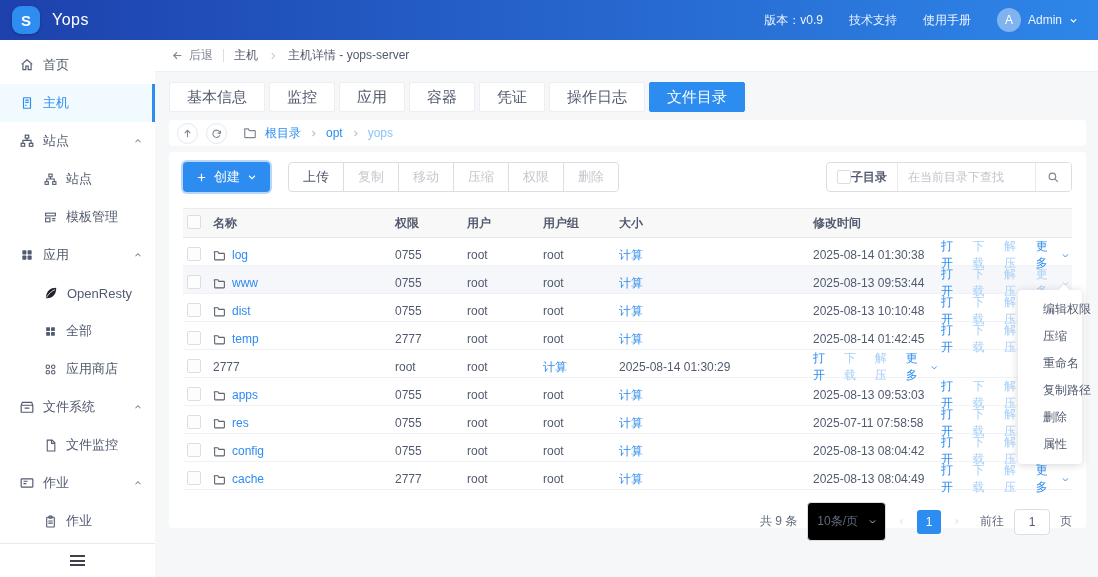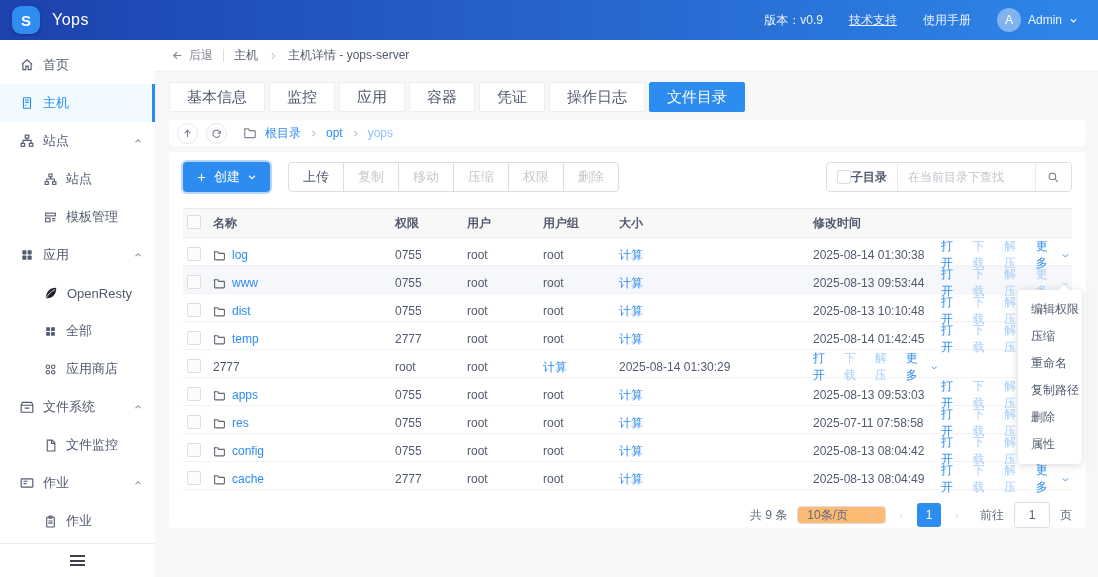--- a/index.html
+++ b/index.html
@@ -91,46 +91,46 @@
   .trow.hl { background:#f5f7fa; }
   .cell-name { display:flex; align-items:center; gap:6px; }
   .cell-name .fico { color:#5c6470; }
   .lnk { color:#2d8cf0; cursor:pointer; text-decoration:none; }
   .acts { display:flex; justify-content:flex-start; gap:8px; padding-right:2px; }
   .act { color:#2d8cf0; cursor:pointer; display:flex; align-items:center; gap:2px; }
   .act.dim { color:#a8d0f8; }
 
   
   .pager { display:flex; align-items:center; justify-content:flex-end; gap:10px; margin-top:12px; font-size:12px; color:#606a7b; }
-  .psize { height:18px; border:1px solid #dcdee2; border-radius:4px; display:flex; align-items:center; gap:20px;
-           padding:0 8px 0 9px; color:#606a7b; cursor:pointer; background:#fdba74; }
+  .psize { height:39px; border:1px solid #dcdee2; border-radius:4px; display:flex; align-items:center; gap:10px;
+           padding:0 8px 0 9px; color:#606a7b; cursor:pointer; background:#000000; }
   .pchev { color:#c0c4cc; cursor:default; padding:0 2px; }
   .pnum { width:24px; height:24px; border-radius:3px; background:#2d8cf0; color:#fff; display:flex;
           align-items:center; justify-content:center; cursor:pointer; }
   .goto-input { width:36px; height:26px; border:1px solid #dcdee2; border-radius:4px; text-align:center;
                 font-size:12px; color:#515a6e; outline:none; }
 
   
   .ctx-menu { position:absolute; top:250px; left:863px; width:64px; background:#fff; border-radius:4px;
-              box-shadow:0 1px 8px rgba(0,0,0,.16); padding:6px 0; z-index:20; }
+              box-shadow:0 1px 8px rgba(0,0,0,.16); padding:6px 12px; z-index:20; }
   .ctx-menu::before { content:""; position:absolute; top:-4px; right:14px; width:8px; height:8px;
                       background:#fff; transform:rotate(45deg); box-shadow:-1px -1px 2px rgba(0,0,0,.06); }
   .ctx-item { padding:5px 13px; font-size:12px; color:#515a6e; cursor:pointer; white-space:nowrap; }
 </style>
 </head>
 <body>
 
 <header class="navbar">
   <div class="brand-wrap">
     <div class="logo">S</div>
     <div class="brand">Yops</div>
   </div>
   <div class="nav-right">
     <span>版本：v0.9</span>
-    <span style="cursor:pointer;text-decoration:underline;">技术支持</span>
+    <span style="cursor:pointer;">技术支持</span>
     <span style="cursor:pointer;">使用手册</span>
     <span class="nav-user">
       <span class="avatar">A</span>
       <span>Admin</span>
       <svg width="9" height="9" viewBox="0 0 24 24" fill="none" stroke="#fff" stroke-width="3">
           <polyline points="5 9 12 16 19 9"></polyline>
         </svg>
     </span>
   </div>
 </header>

